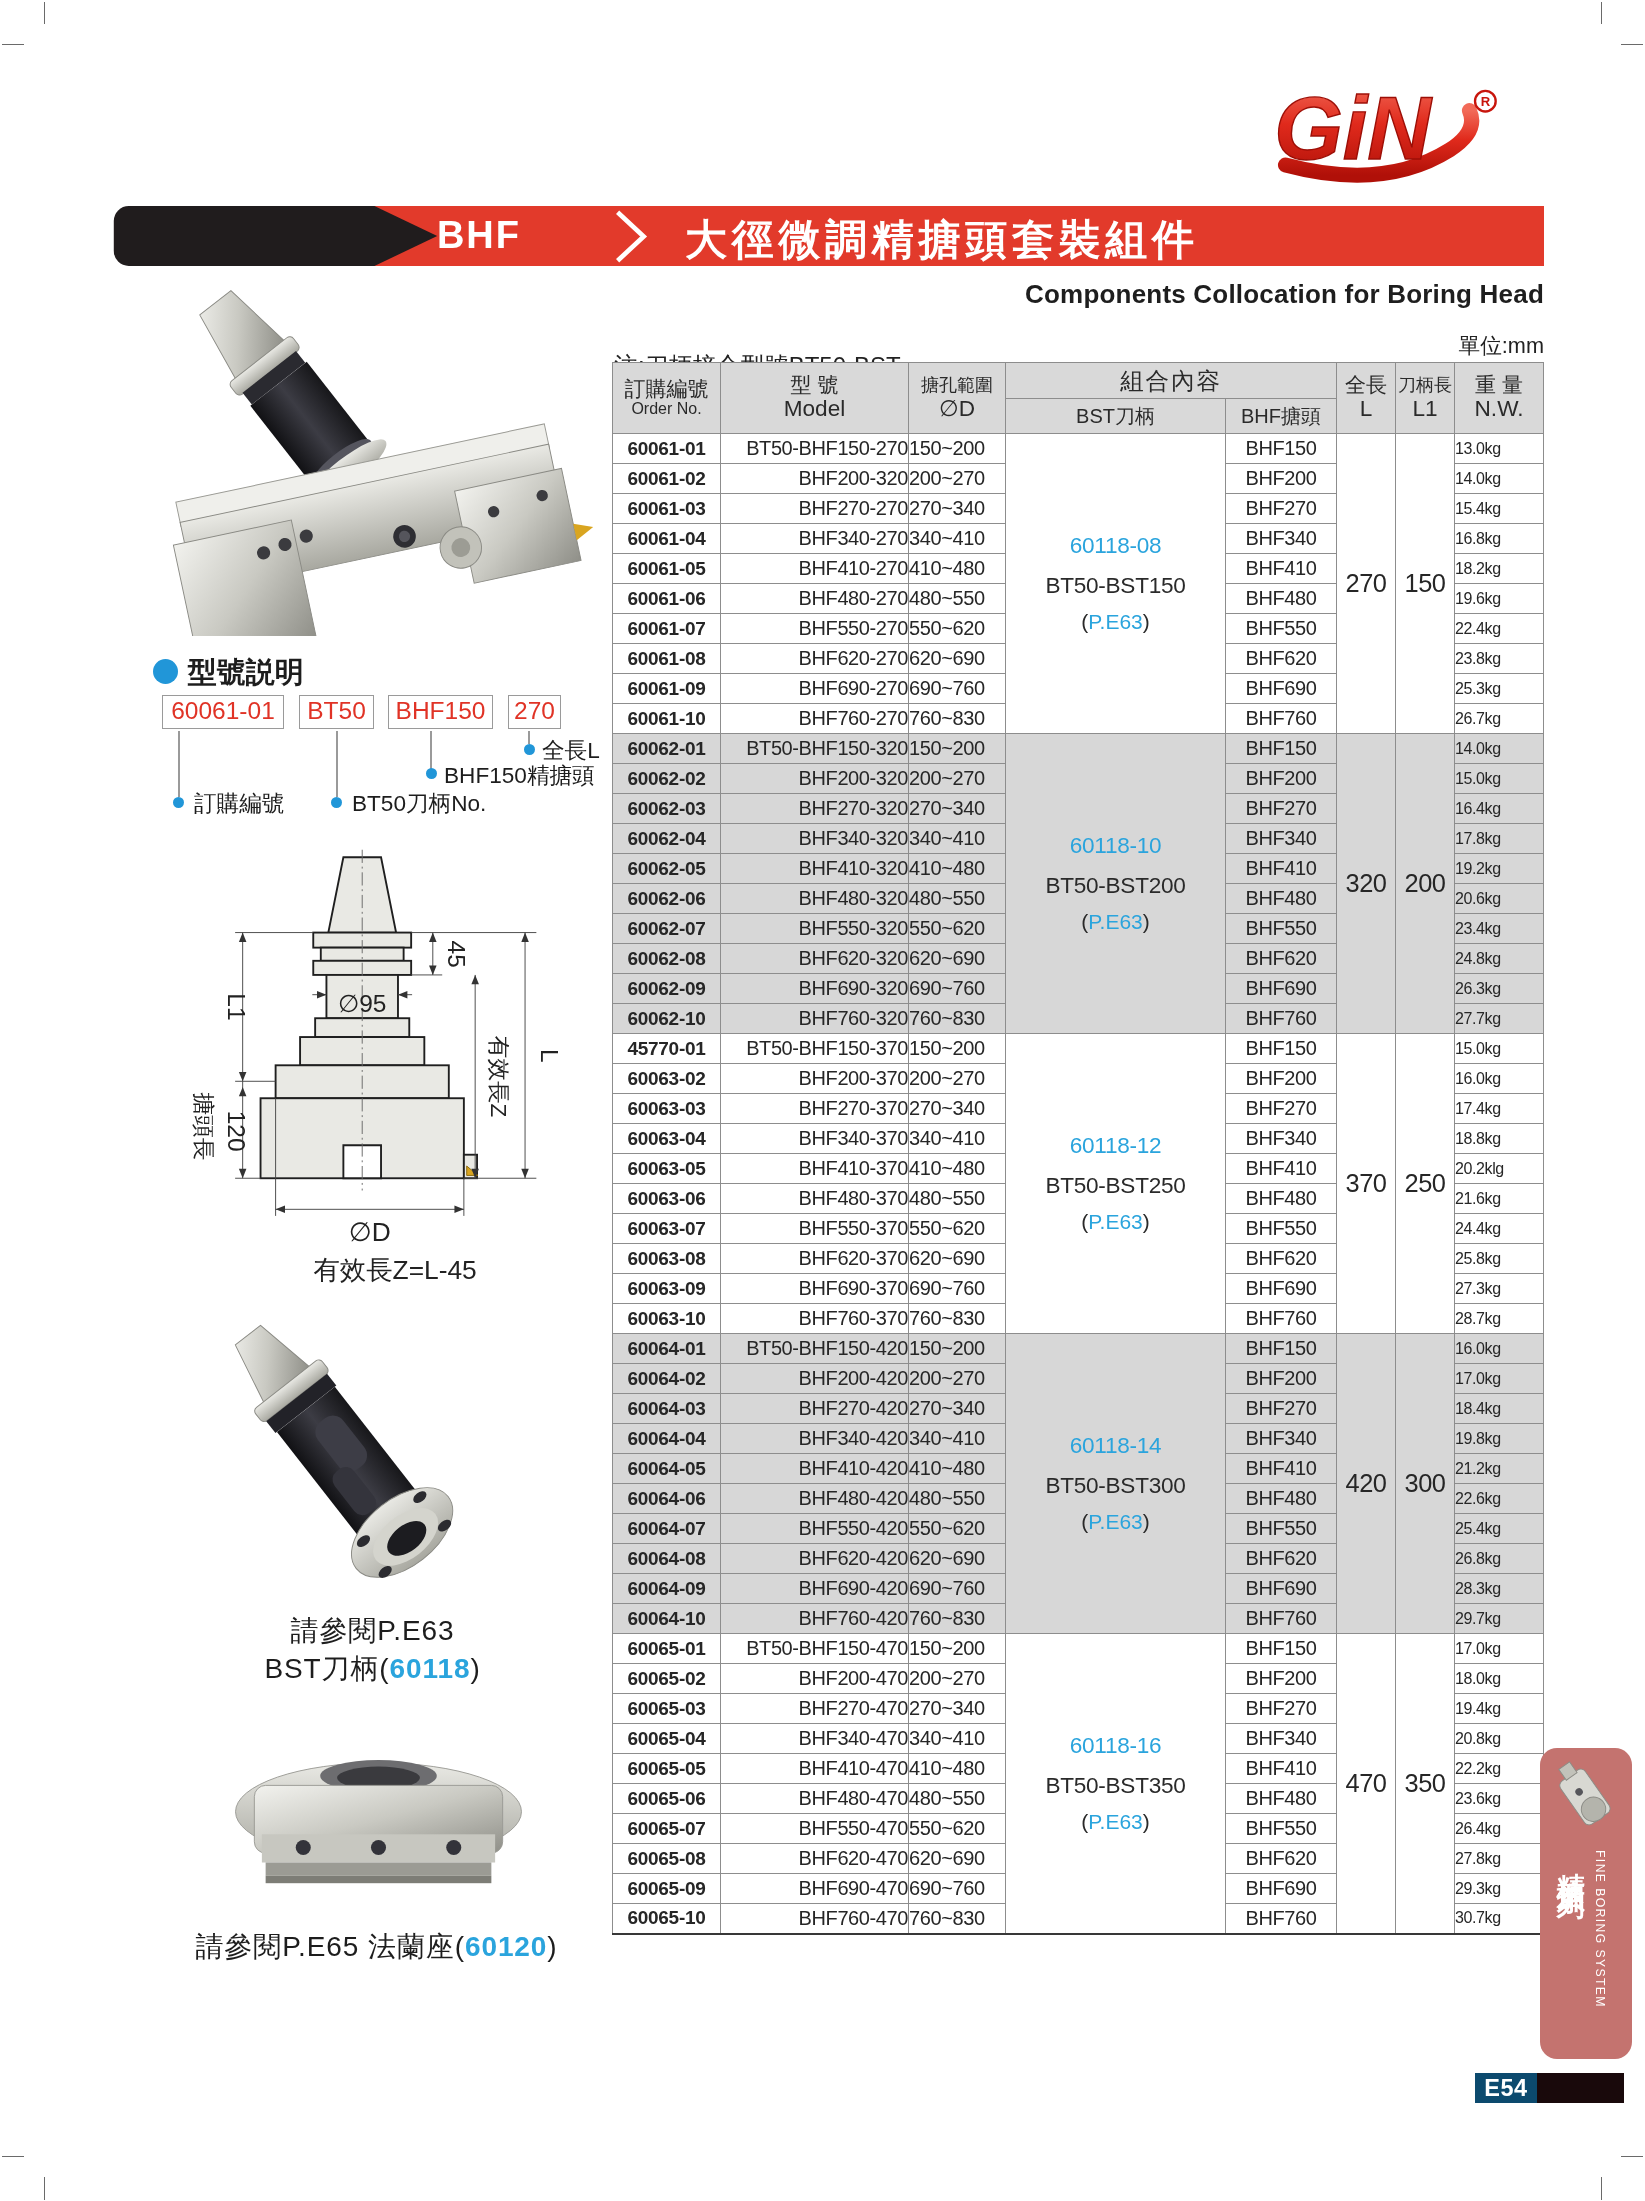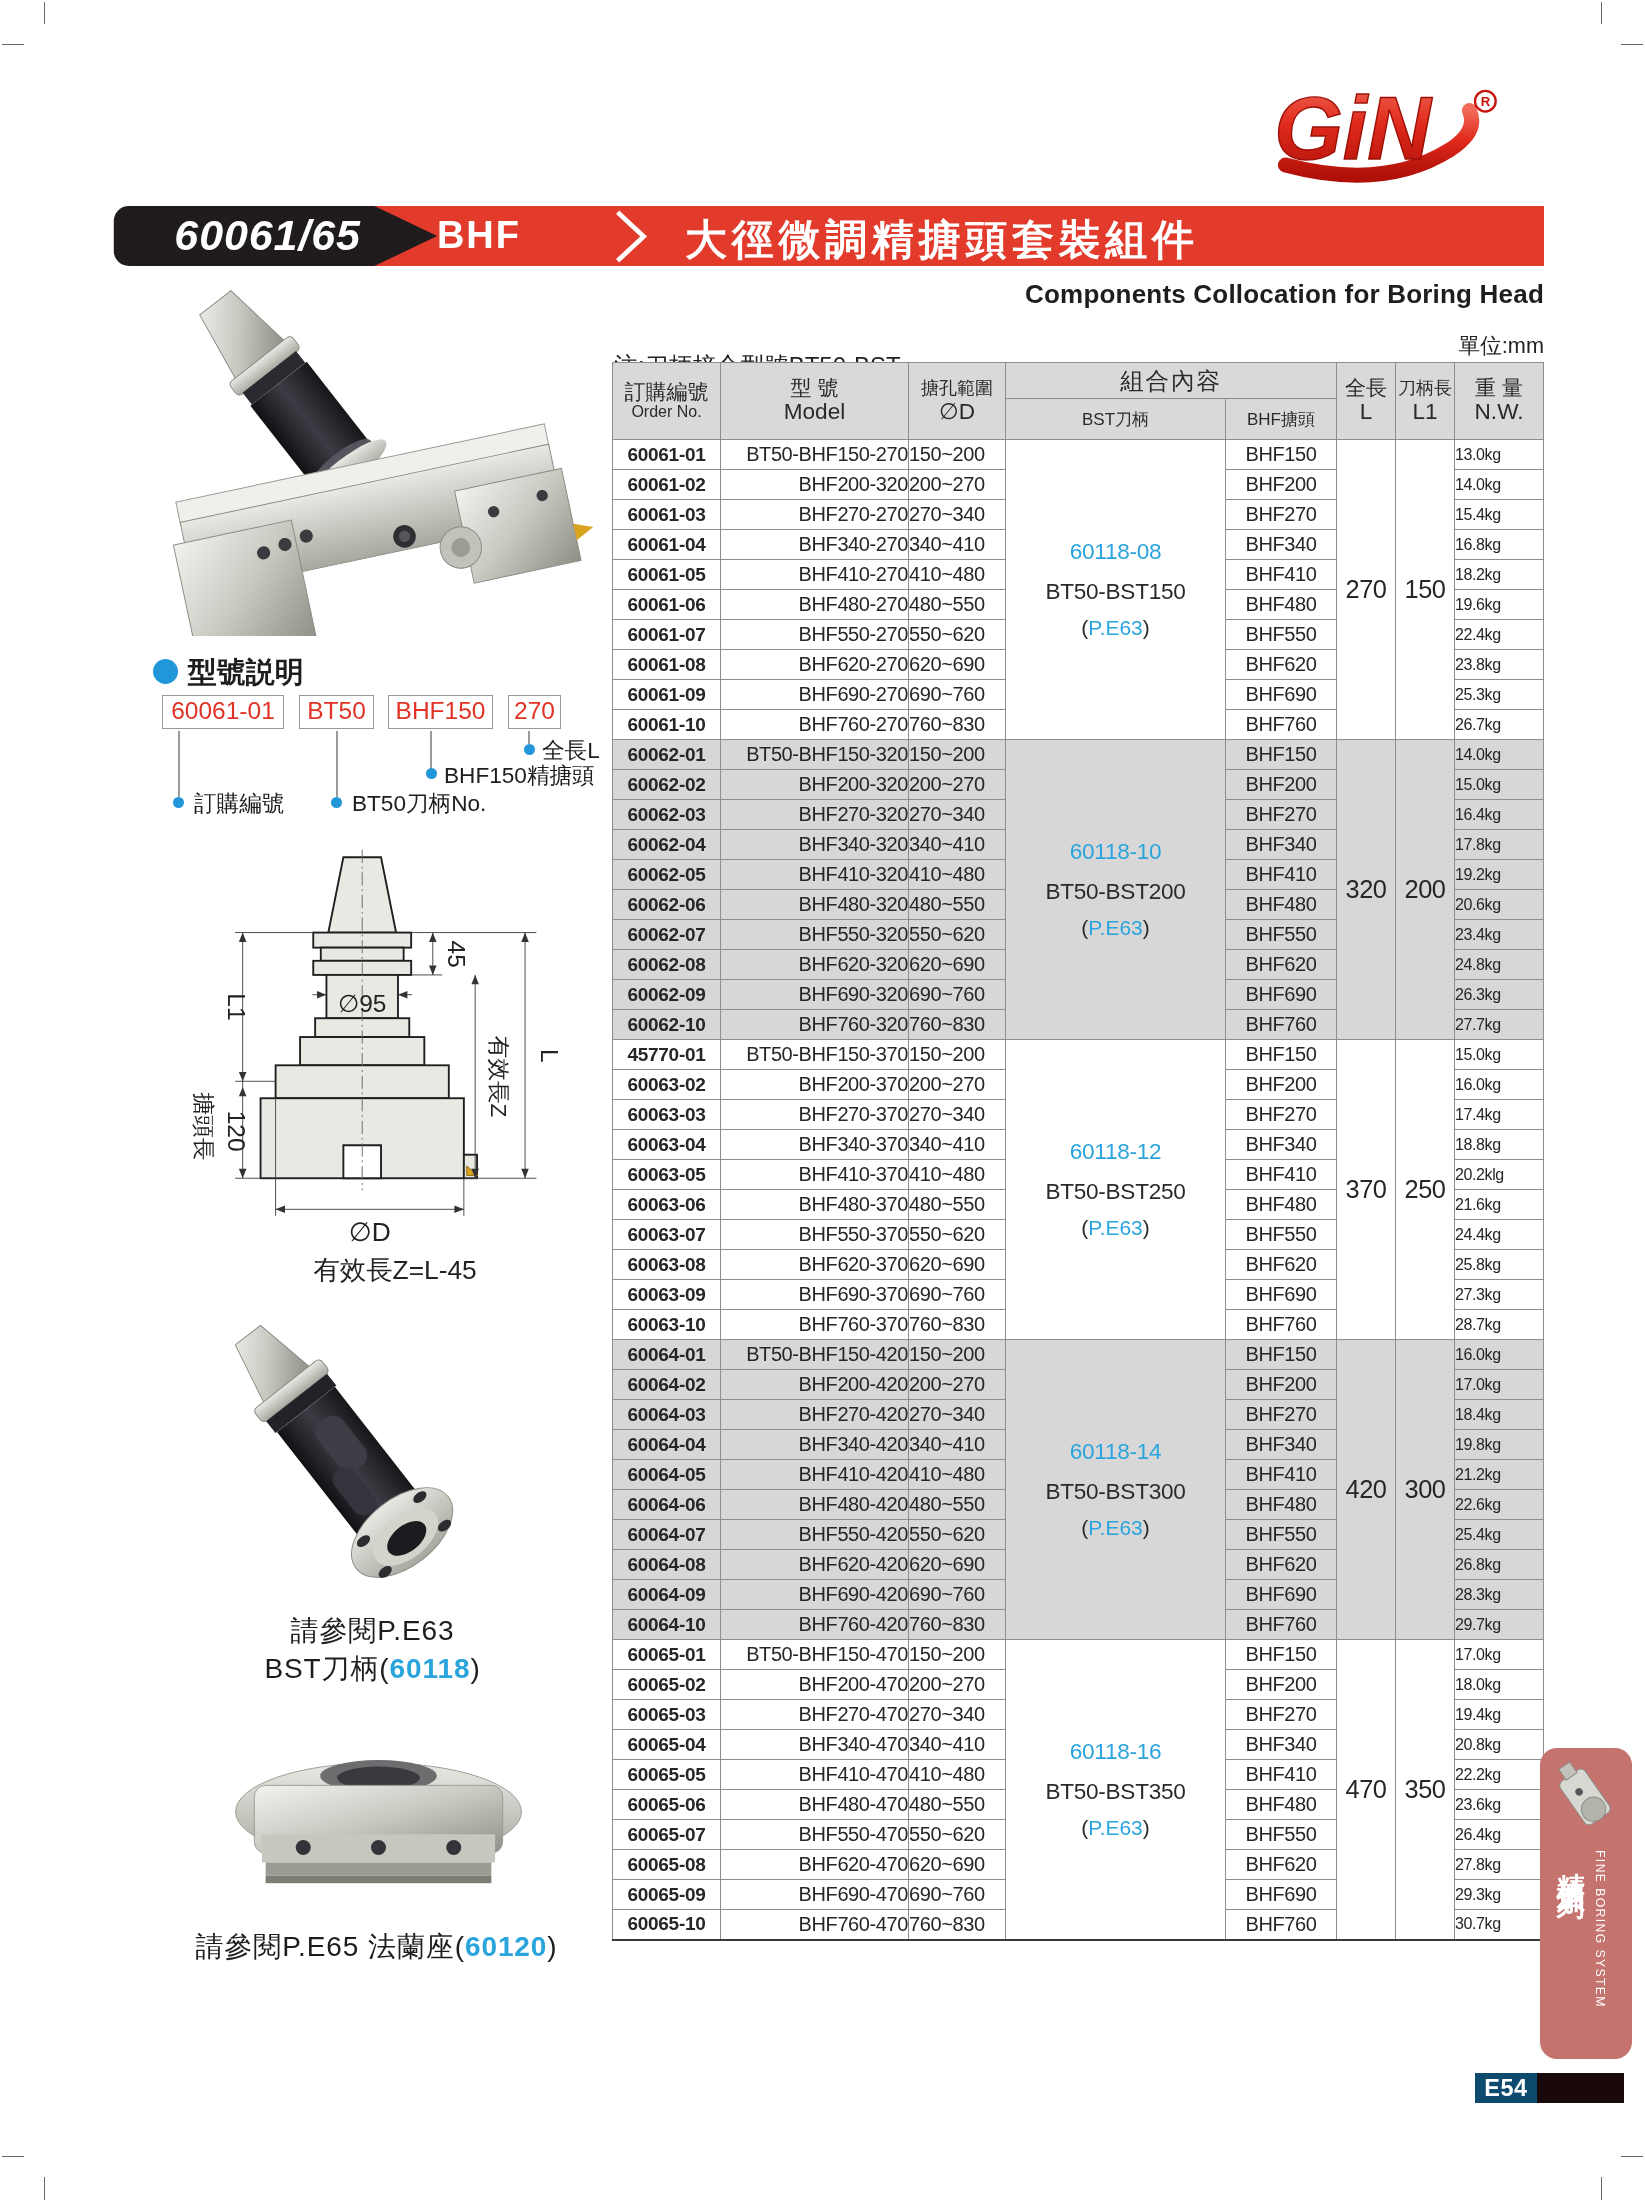--- a/index.html
+++ b/index.html
@@ -28,21 +28,21 @@
   
   #note-left { position:absolute; left:614px; top:350px; font-size:24px; color:#222; }
   #note-right { position:absolute; left:1356px; top:331px; width:188px; text-align:right; font-size:21.7px; color:#222; }
 
   
   #spec-table { position:absolute; left:612px; top:362px; width:932px; border-collapse:collapse; table-layout:fixed; }
   #spec-table th, #spec-table td { border:0.9px solid #8d8d8d; overflow:hidden; }
   #spec-table { border-bottom:2.8px solid #383838; }
   #spec-table thead th { background:#d9d9d9; font-weight:normal; color:#2a2a2a; }
   #spec-table thead tr.h1 th { height:36px; }
-  #spec-table thead tr.h2 th { height:41px; font-size:17px; }
+  #spec-table thead tr.h2 th { height:35px; font-size:20px; }
   .th-zh { display:block; font-size:21px; line-height:22.6px; color:#2a2a2a; }
   .th-en { display:block; font-size:16px; line-height:18px; color:#2a2a2a; }
   .th-big { display:block; font-size:22.6px; line-height:24.5px; }
   th.combo { font-size:23.5px; letter-spacing:1.9px; }
   #spec-table tbody td { height:30px; padding:0; background:#fff; color:#262626; }
   #spec-table tbody tr.shaded td { background:#d7d7d7; }
   td.c-order { font-weight:bold; font-size:19px; text-align:center; letter-spacing:-0.3px; color:#171717; }
   td.c-model { text-align:right; padding-right:8.5px; font-size:20px; letter-spacing:-0.4px; }
   td.c-range { text-align:left; font-size:20px; letter-spacing:-0.4px; }
   td.c-bhf  { text-align:center; font-size:20px; letter-spacing:-0.4px; }
@@ -122,21 +122,20 @@
     <span id="series-label">BHF</span>
     <svg id="banner-chevron" width="41" height="53" viewBox="0 0 44 56">
       <polyline points="6,2 34,28 6,54" fill="none" stroke="#ffffff" stroke-width="5"></polyline>
     </svg>
     <span id="banner-title">大徑微調精搪頭套裝組件</span>
   </div>
   <div id="banner-black">
     <svg width="325" height="60" viewBox="0 0 345 64">
       <path d="M16,0 H278 L345,32 L278,64 H16 A16,16 0 0 1 0,48 V16 A16,16 0 0 1 16,0 Z" fill="#201c1d"></path>
     </svg>
-    <span id="page-code">60061/65</span>
   </div>
   <div id="subtitle">Components Collocation for Boring Head</div>
 
   <svg class="photo" style="left:132px;top:264px;" width="471" height="372" viewBox="0 0 500 395">
     <defs>
       <linearGradient id="metalA" x1="0" y1="0" x2="1" y2="1">
         <stop offset="0" stop-color="#f2f2ee"></stop>
           <stop offset="0.5" stop-color="#c9c9c2"></stop>
           <stop offset="1" stop-color="#8f8f88"></stop>
       </linearGradient>

